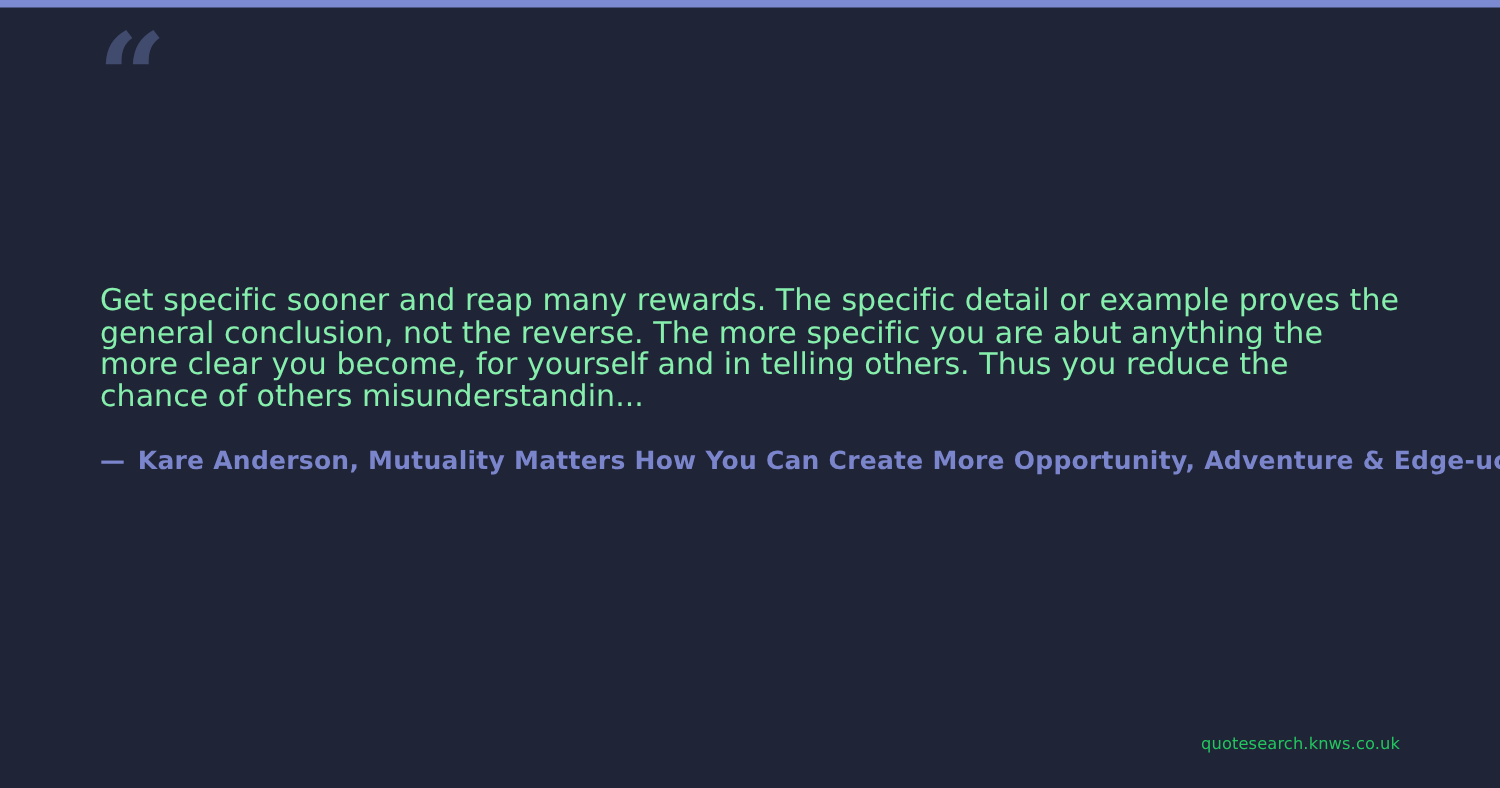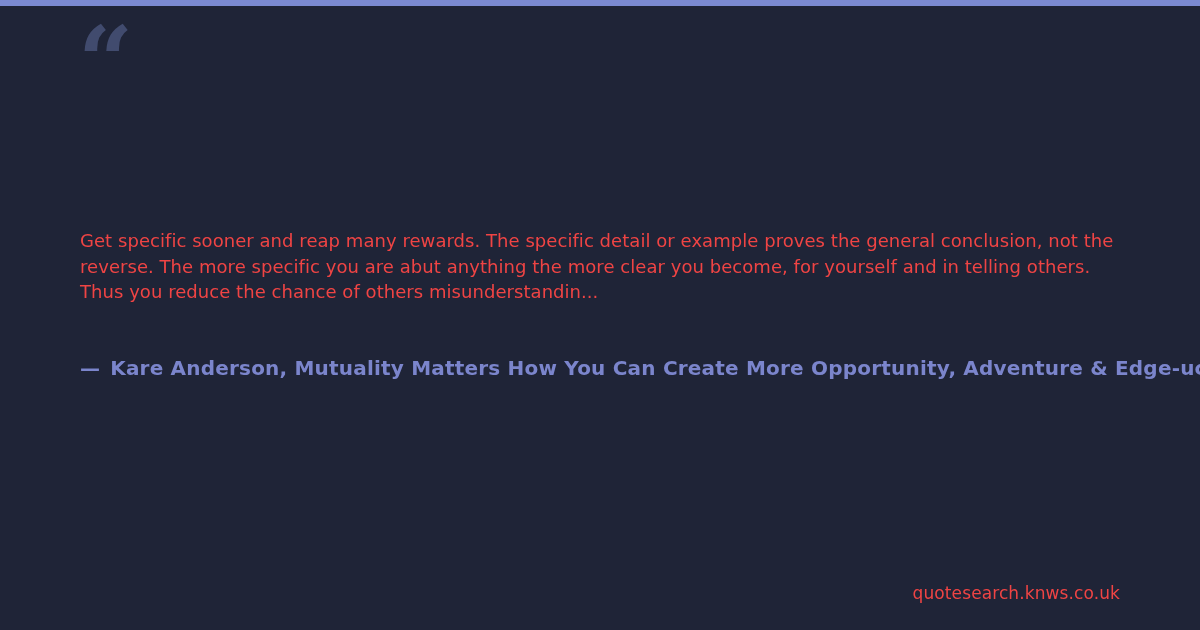--- a/index.html
+++ b/index.html
@@ -45,23 +45,23 @@
     color: #414b6e;
     letter-spacing: -2px;
     user-select: none;
   }
 
   #quote-body {
     position: absolute;
     left: 80px;
     top: 228px;
     width: 1045px;
-    font-size: 18px;
+    font-size: 24px;
     line-height: 25.7px;
-    color: #ef4444;
+    color: #86efac;
     font-weight: 400;
     letter-spacing: 0.05px;
     white-space: pre-wrap;
   }
 
   #attribution {
     position: absolute;
     left: 80px;
     top: 355px;
     width: 1400px;
@@ -74,22 +74,22 @@
   }
 
   #attribution .dash {
     margin-right: 10px;
   }
 
   #source-url {
     position: absolute;
     right: 80px;
     bottom: 27px;
-    font-size: 17px;
-    color: #ef4444;
+    font-size: 13px;
+    color: #22c55e;
     letter-spacing: 0.1px;
     text-align: right;
   }
 </style>
 </head>
 <body>
 
 <div id="card">
 
   <div id="accent-bar"></div>

